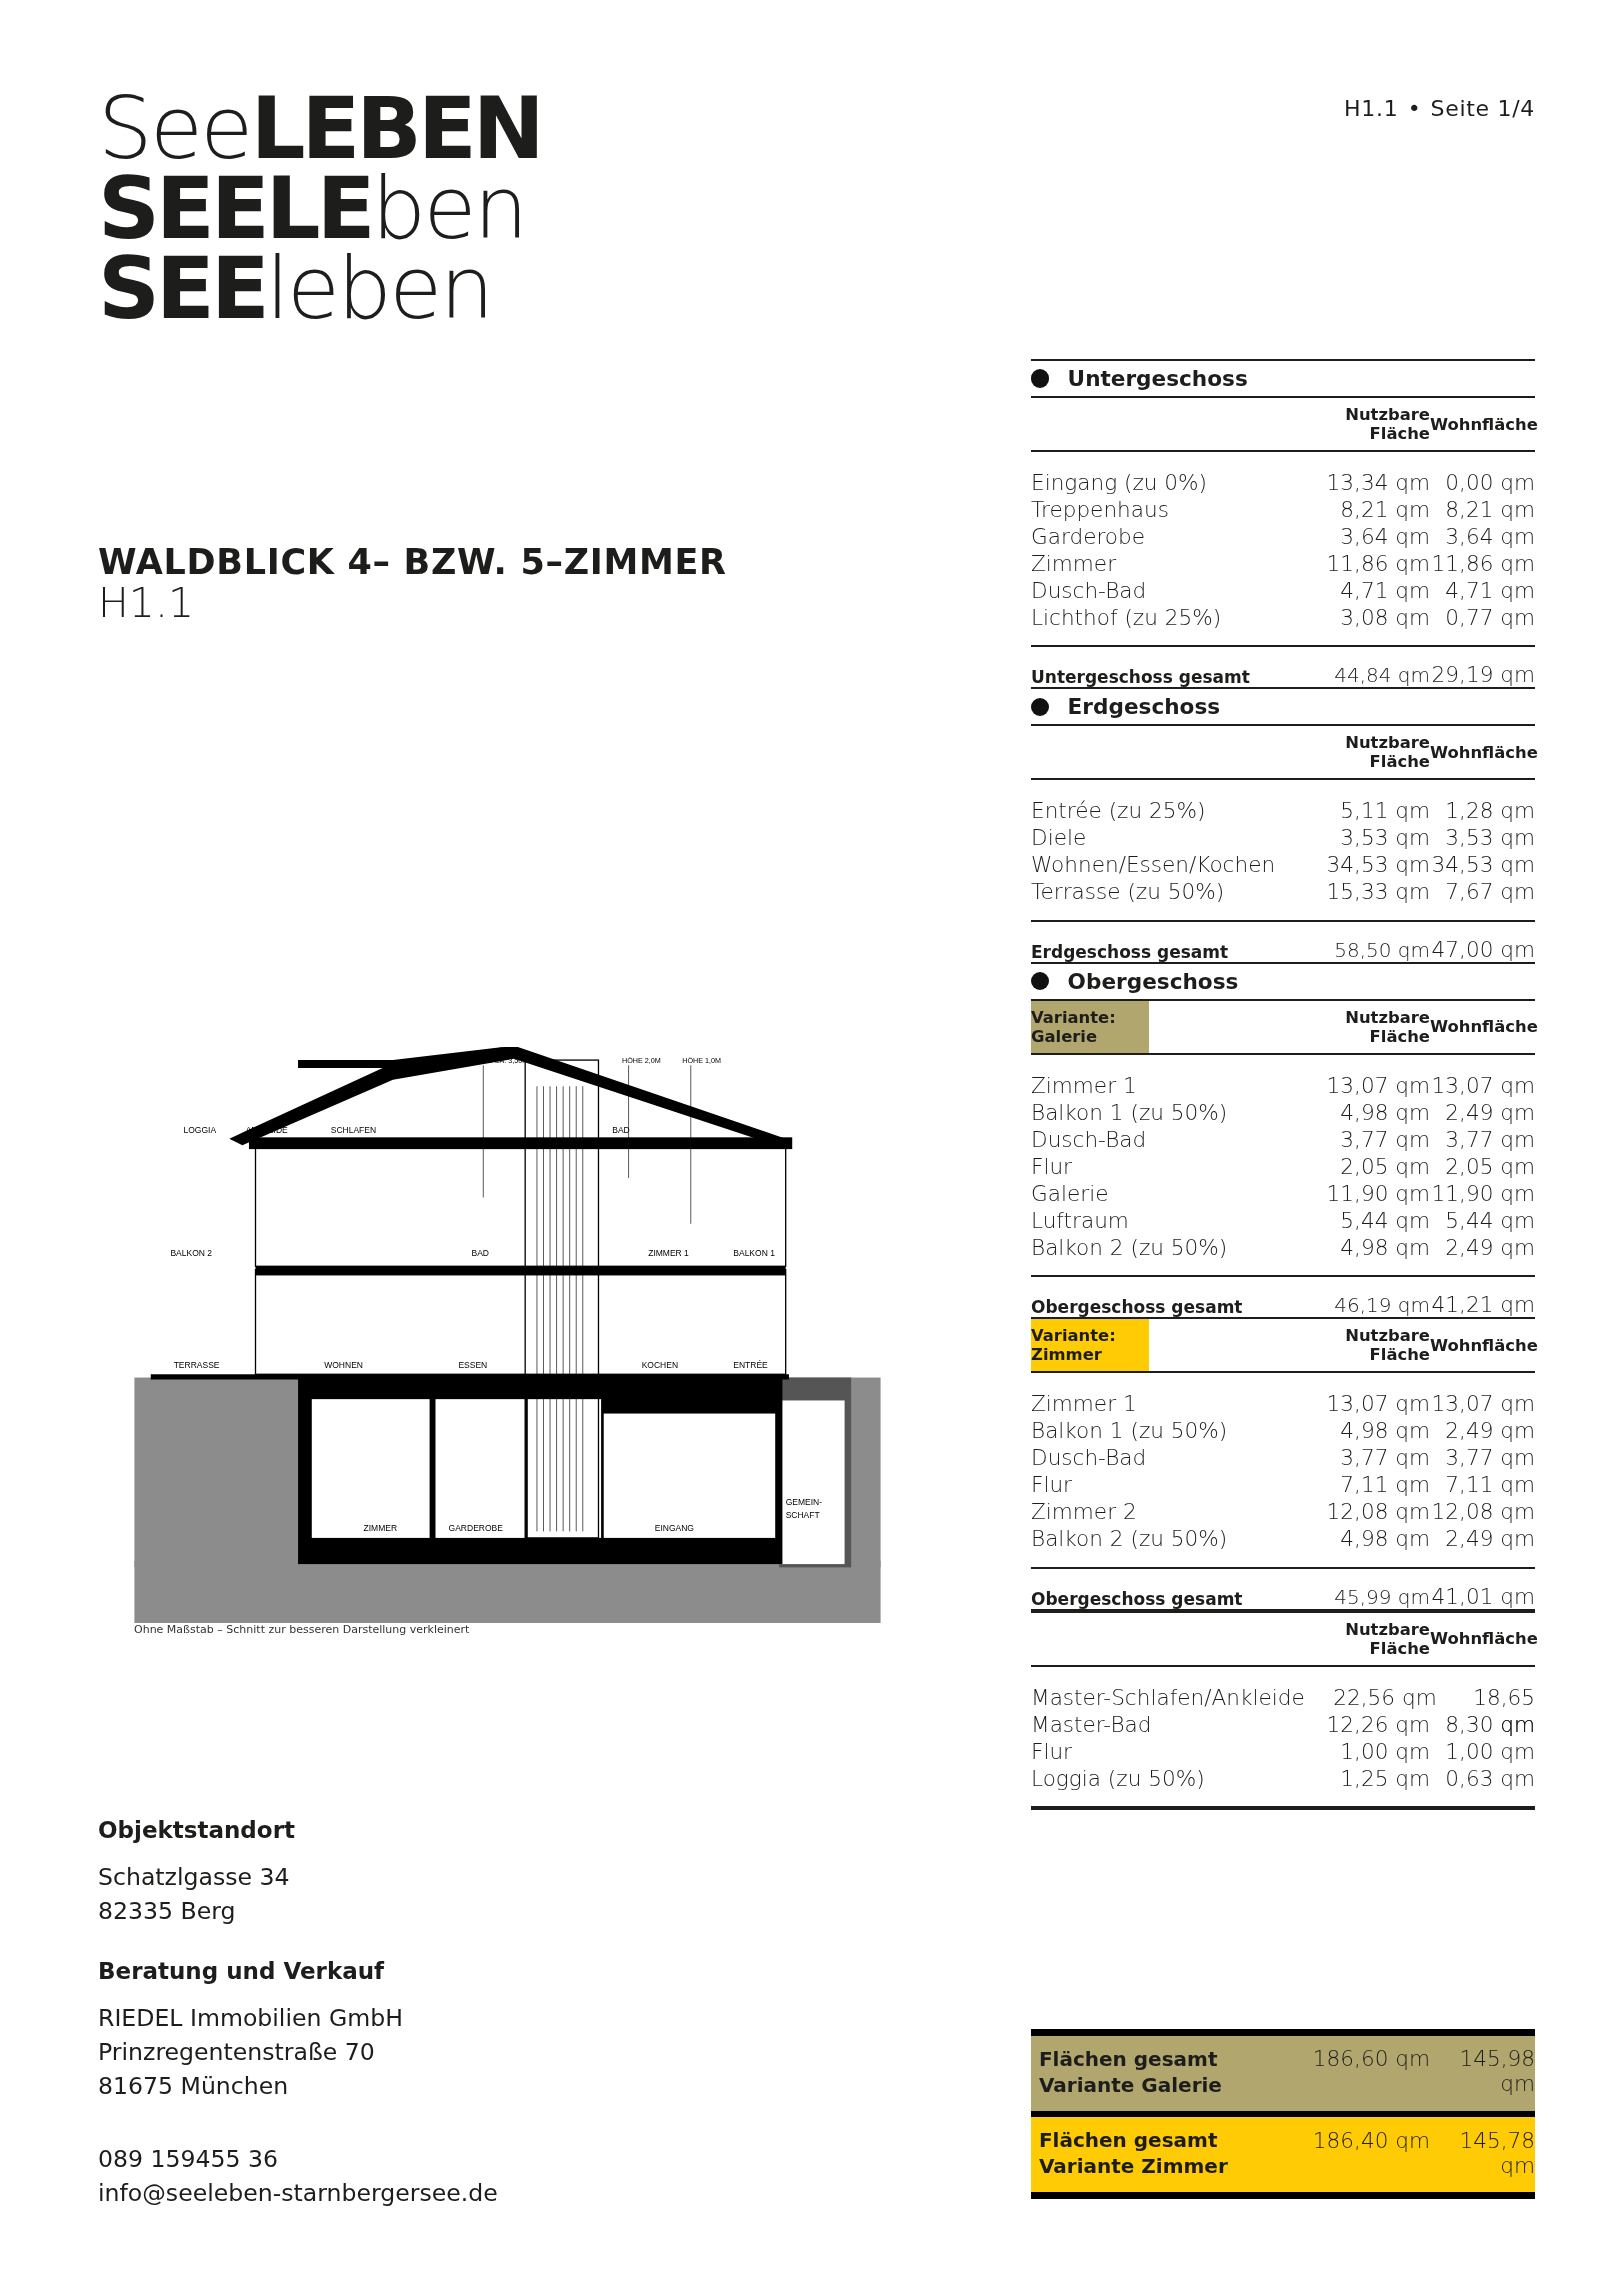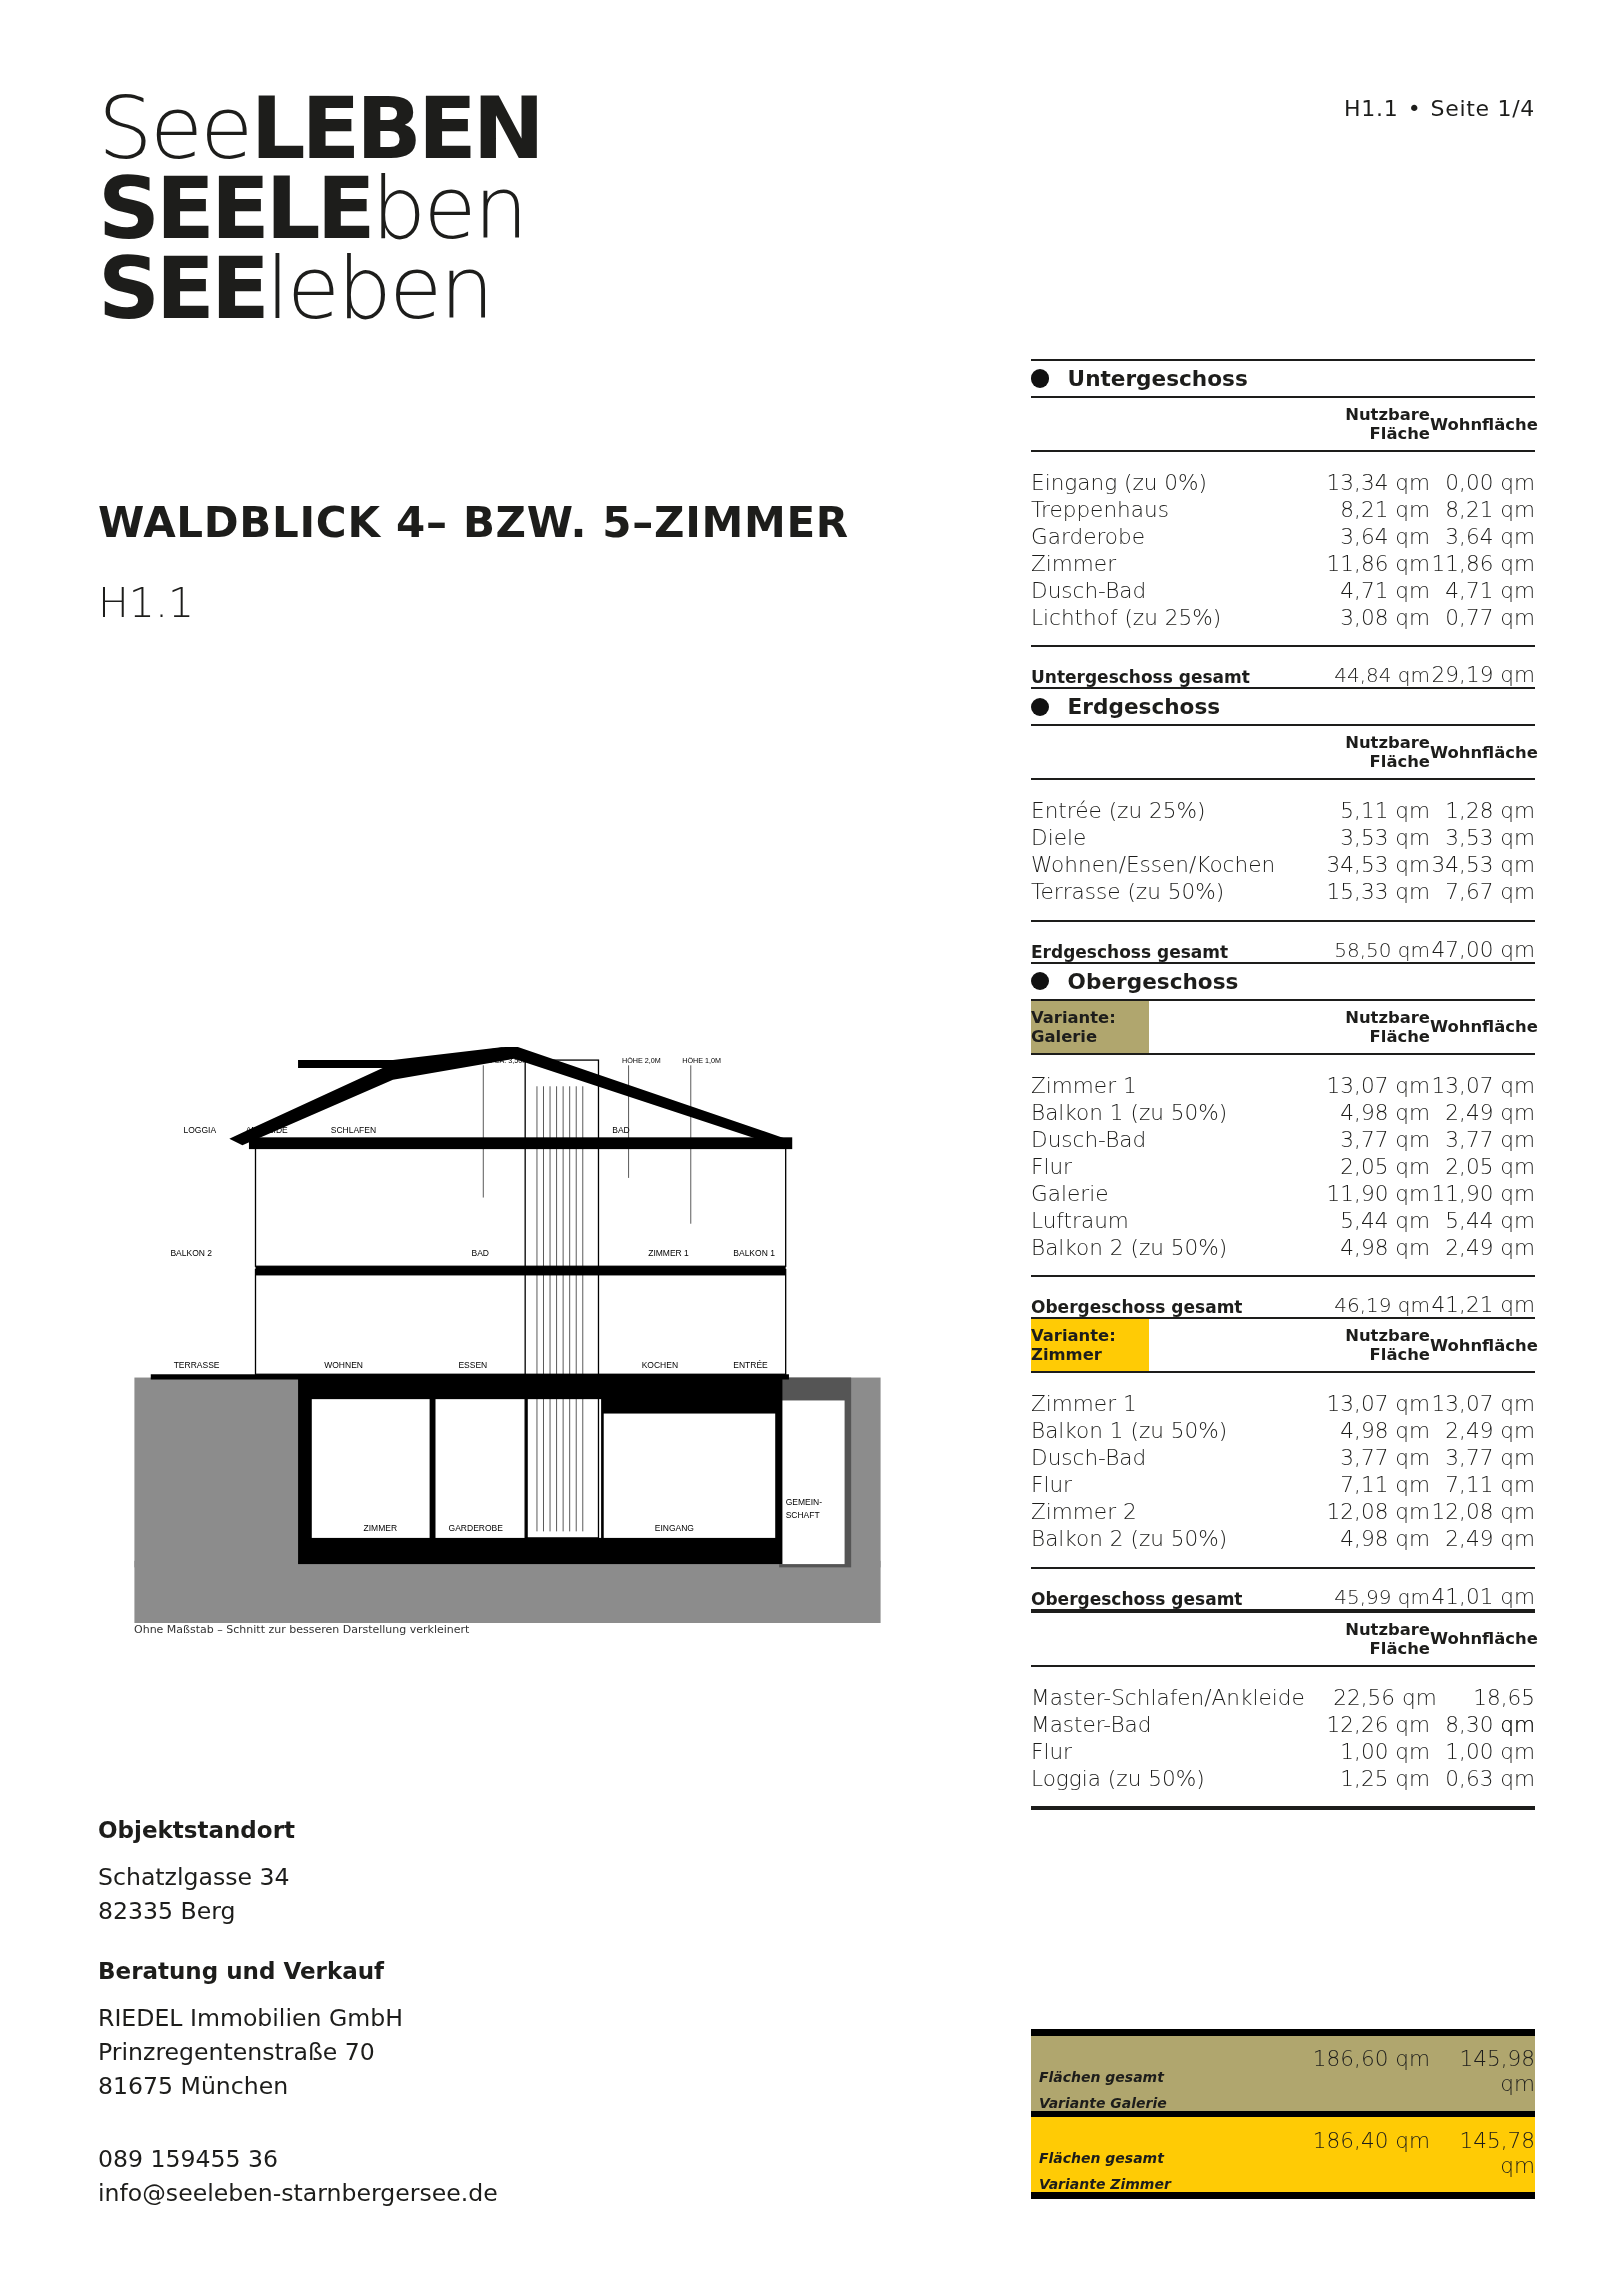--- a/index.html
+++ b/index.html
@@ -7,21 +7,21 @@
          font-family: "DejaVu Sans", sans-serif; color: #1d1d1b; }
 
   
   .logo { position: absolute; left: 98px; top: 88px; line-height: 80px; font-size: 86px; letter-spacing: -2.6px; }
   .logo .line { display: block; white-space: nowrap; }
   .logo .thin { font-weight: 300; font-family: "DejaVu Sans", sans-serif; }
   .logo .bold { font-weight: 900; font-family: "DejaVu Sans", sans-serif; letter-spacing: -3.9px; }
   .page-ref { position: absolute; right: 88px; top: 96px; font-size: 22px; letter-spacing: 0.7px; }
   .page-ref .dot { margin: 0 9.2px; }
 
-  .title { position: absolute; left: 98px; top: 498px; font-size: 42px; font-weight: bold; letter-spacing: 0.7px; }
+  .title { position: absolute; left: 98px; top: 542px; font-size: 35px; font-weight: bold; letter-spacing: 0.7px; }
   .subtitle { position: absolute; left: 98px; top: 579px; font-size: 41px; font-weight: 300; }
 
   
   .drawing { position: absolute; left: 131px; top: 1047px; width: 753px; height: 576px; }
   .drawing-caption { position: absolute; left: 134px; top: 1623px; font-size: 11px; color: #333; }
 
   
   .contact { position: absolute; left: 98px; top: 1813px; font-size: 23.6px; line-height: 34px; }
   .contact .h { font-weight: bold; font-size: 23px; }
   .contact .gap { height: 26px; }
@@ -43,21 +43,21 @@
   .row .v1 { width: 141px; text-align: right; }
   .row .v2 { width: 105px; text-align: right; }
   .sum { display: flex; height: 40px; align-items: flex-end; }
   .sum .n { flex: 1; font-size: 17px; font-weight: bold; }
   .sum .v1 { width: 141px; text-align: right; font-size: 20px; font-weight: 300; }
   .sum .v2 { width: 105px; text-align: right; font-size: 21.6px; font-weight: 300; }
 
   .totals { position: absolute; left: 1031px; top: 2029px; width: 504px; }
   .tot-bar { height: 6.5px; background: #000; }
   .tot { height: 75px; display: flex; padding: 0 0 0 7.9px; font-size: 21.6px; }
-  .tot .n { flex: 1; font-size: 14px; font-weight: bold; line-height: 26px; padding-top: 28px; font-style: italic; }
+  .tot .n { flex: 1; font-size: 20px; font-weight: bold; line-height: 26px; padding-top: 10px; }
   .tot .v1 { width: 137px; text-align: right; font-weight: 300; padding-top: 10.5px; }
   .tot .v2 { width: 105px; text-align: right; font-weight: 300; padding-top: 10.5px; }
 </style>
 </head>
 <body>
 
 <div class="logo">
   <span class="line"><span class="thin">See</span><span class="bold">LEBEN</span></span>
   <span class="line"><span class="bold">SEELE</span><span class="thin">ben</span></span>
   <span class="line"><span class="bold">SEE</span><span class="thin">leben</span></span>

